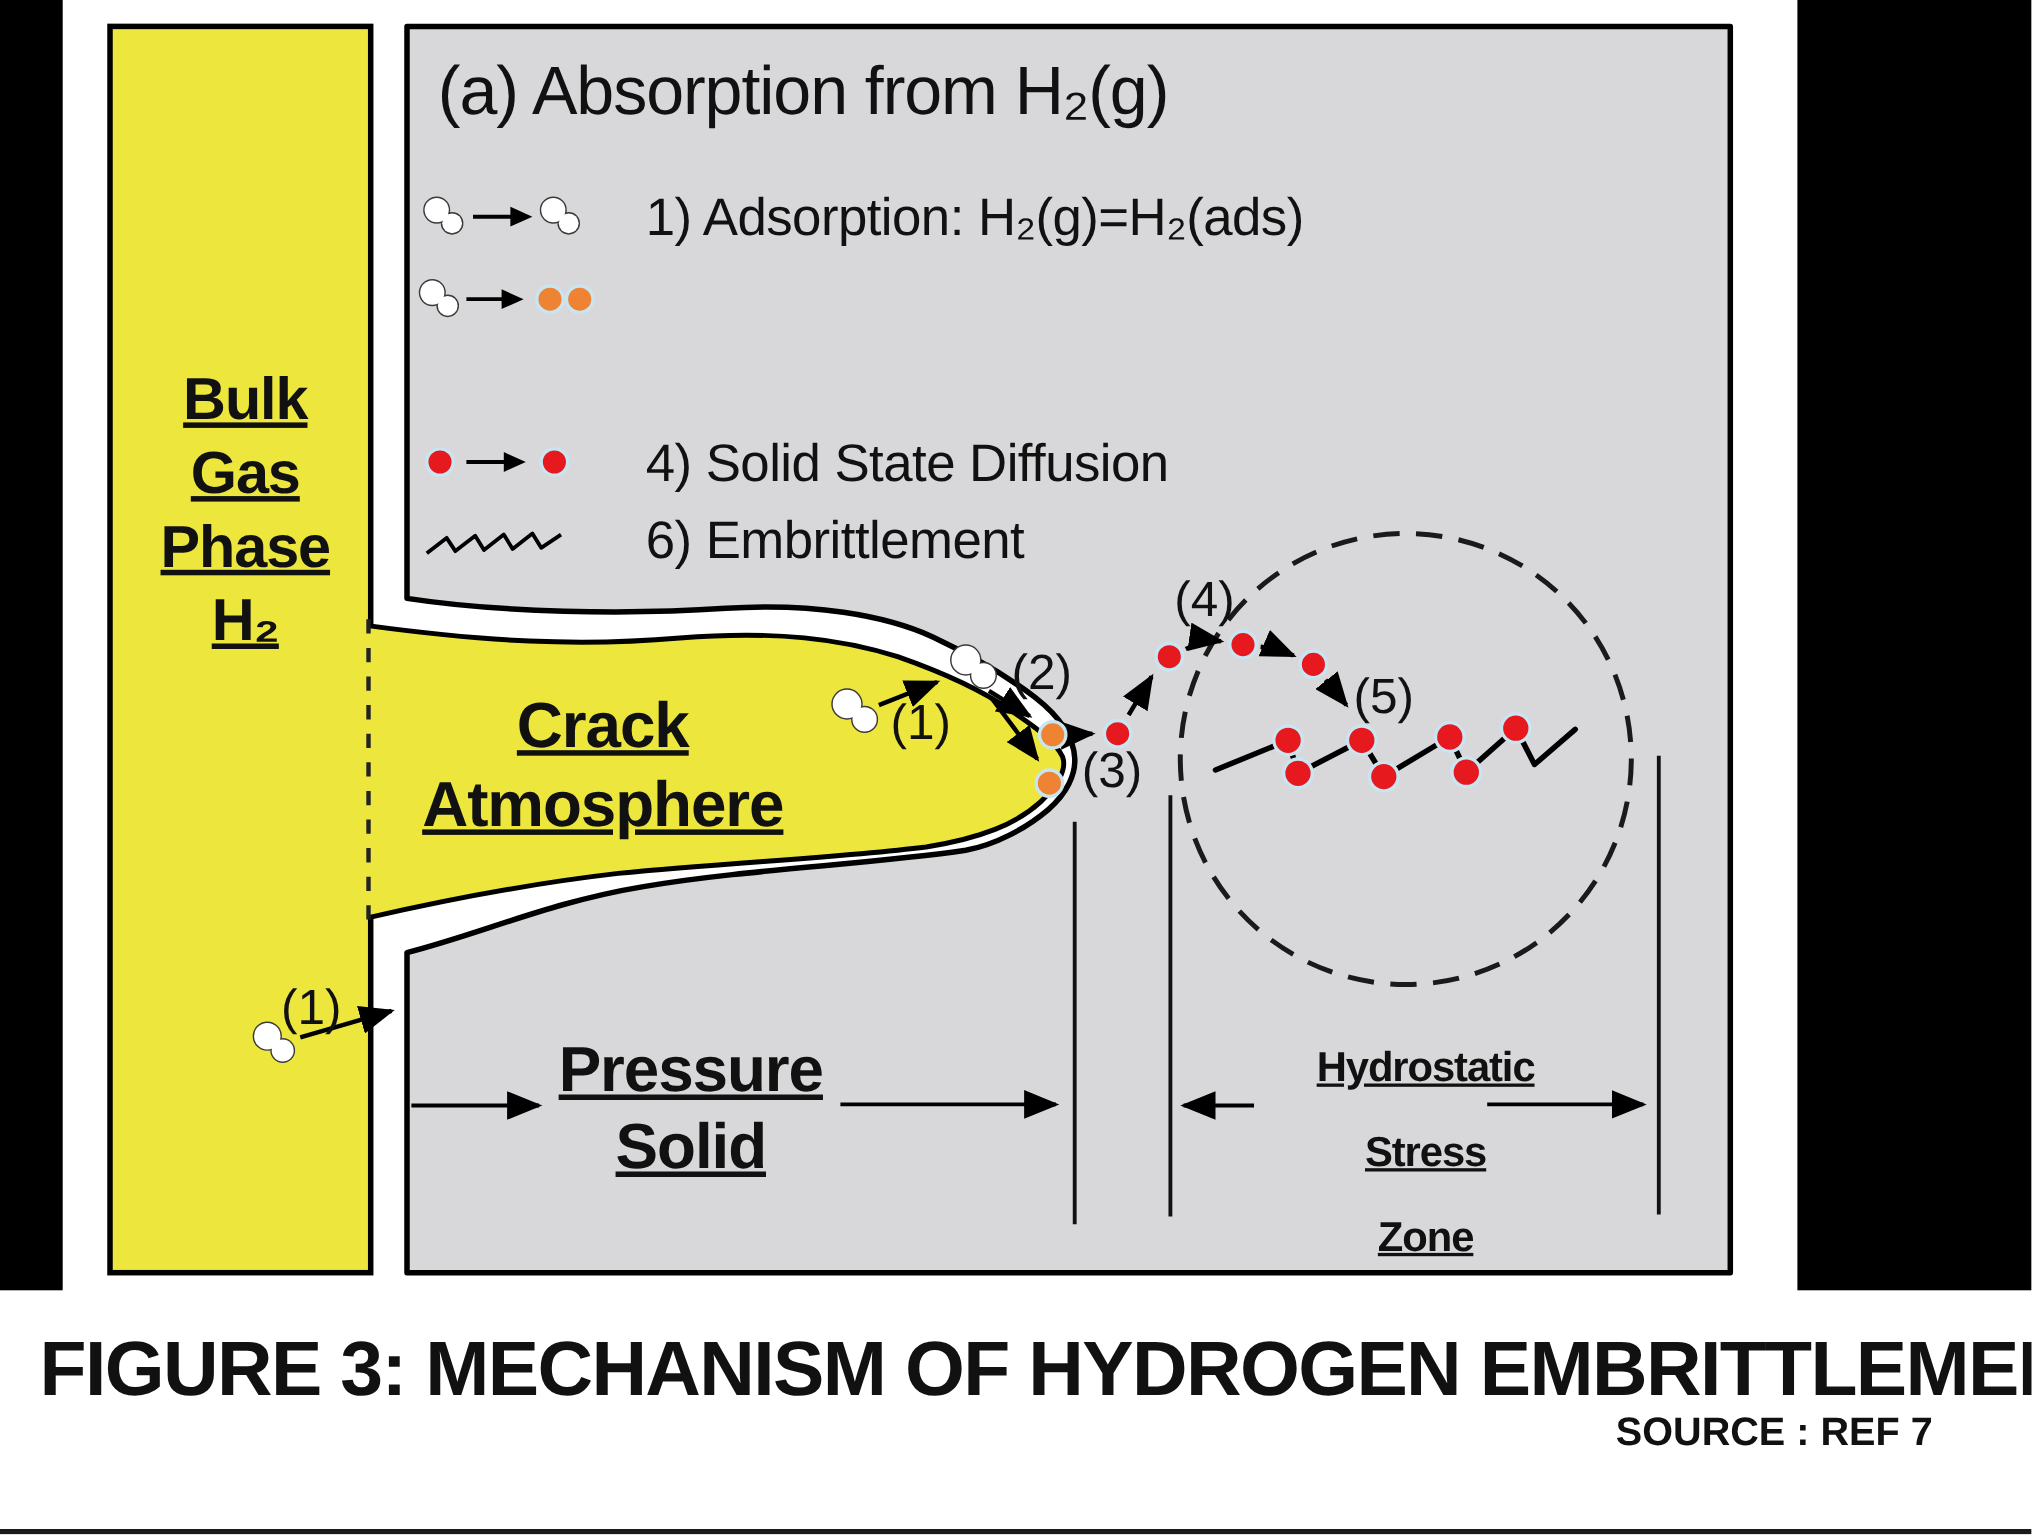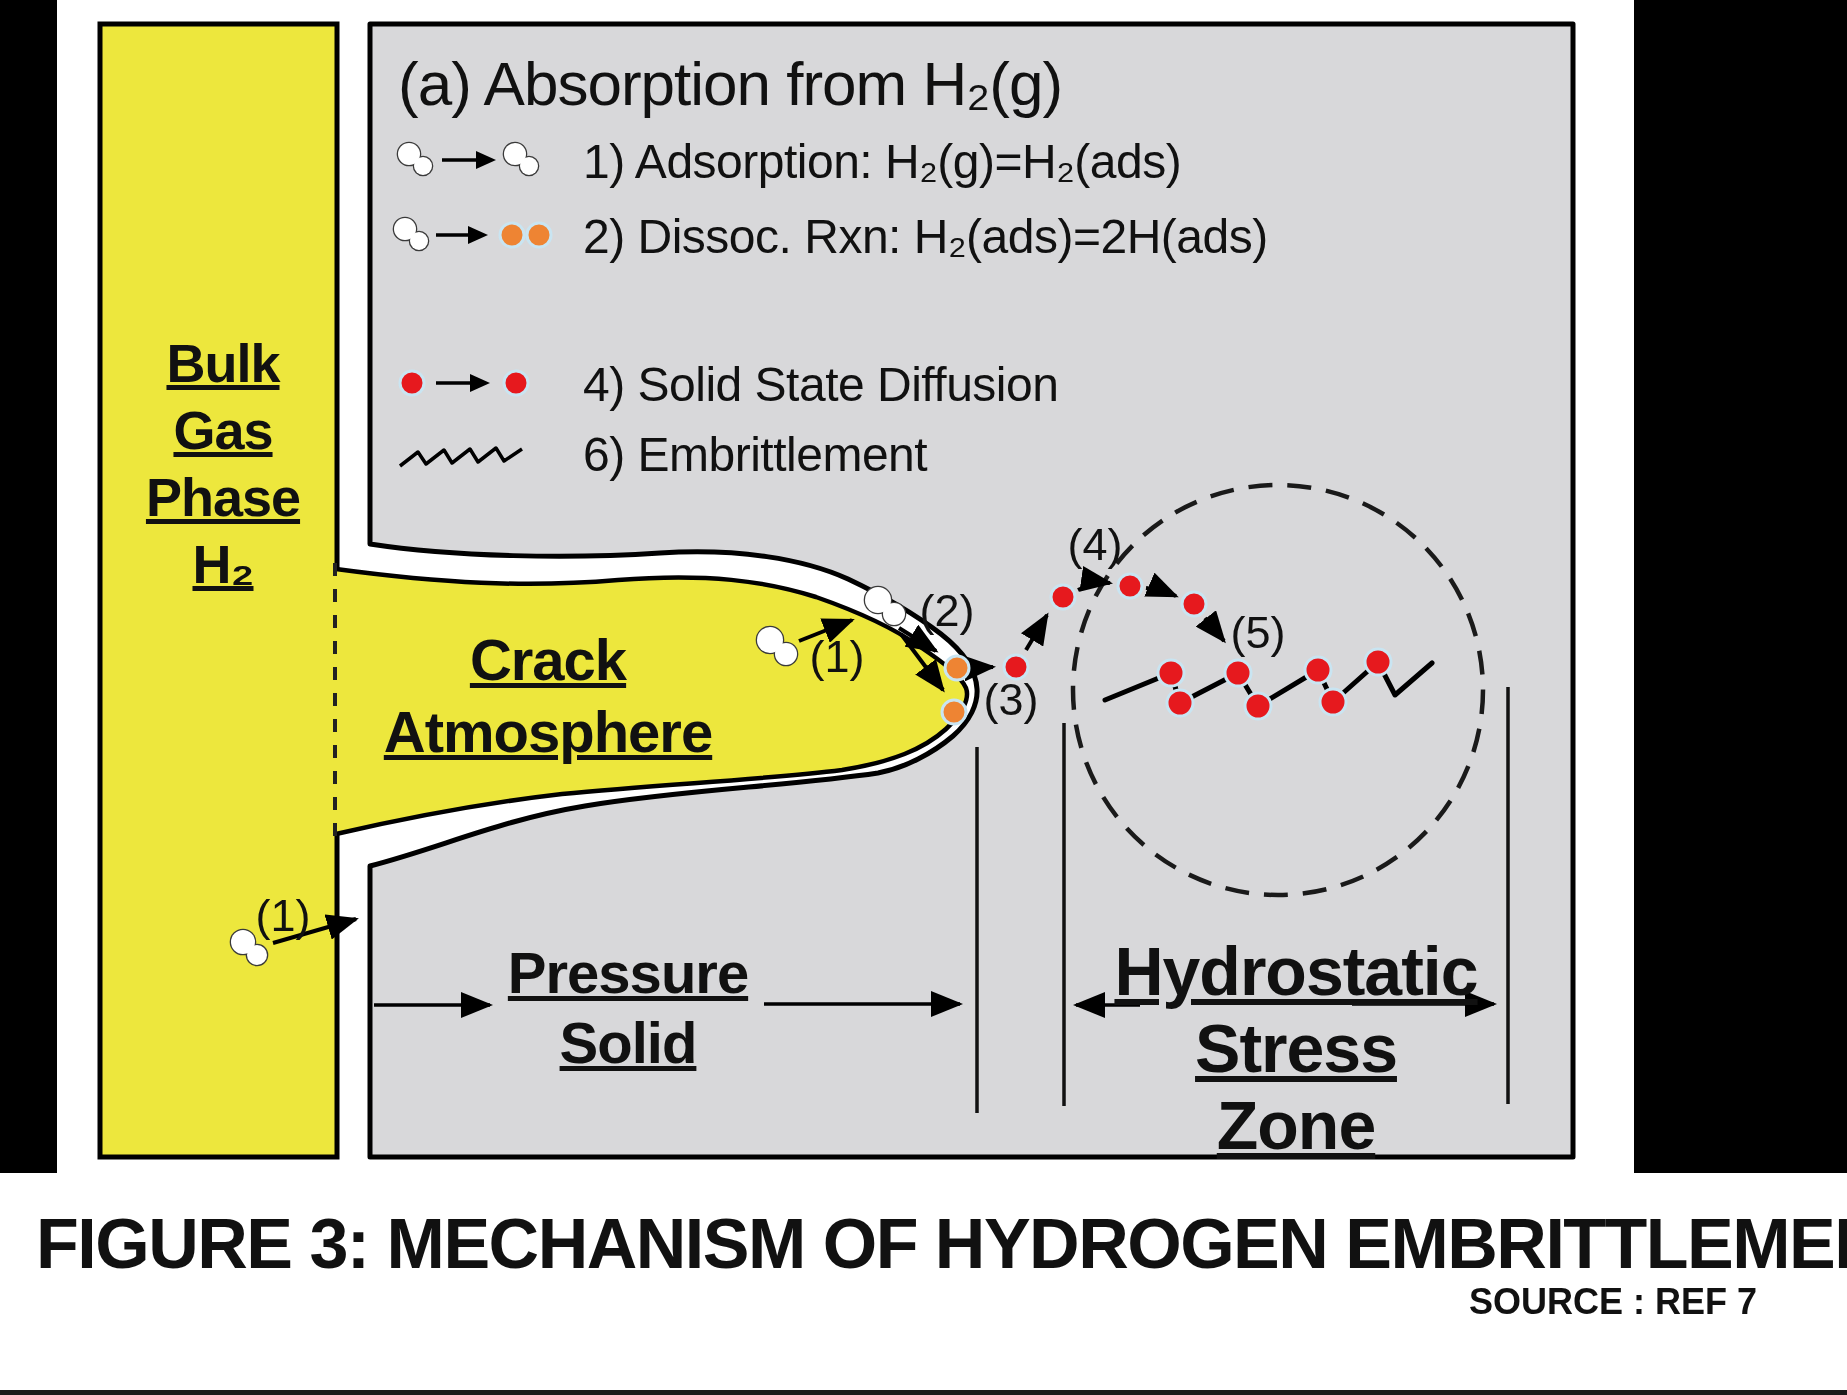--- a/index.html
+++ b/index.html
@@ -19,24 +19,24 @@
   .bar-right{left:1634px;width:213px;}
   svg.diagram{position:absolute;left:0;top:0;}
 
   .lbl{position:absolute;white-space:pre-line;line-height:1.15;}
   .ctr{transform:translateX(-50%);text-align:center;}
   .bold{font-weight:bold;text-decoration:underline;}
 
   .bulk-label{left:223px;top:330px;font-size:54px;line-height:67px;letter-spacing:-1px;}
   .crack-label{left:548px;top:624px;font-size:58px;line-height:72px;letter-spacing:-1px;}
   .pressure-label{left:628px;top:938px;font-size:58px;line-height:70px;letter-spacing:-1px;}
-  .hydro-label{left:1296px;top:933px;font-size:68px;line-height:77px;letter-spacing:-1px;}
+  .hydro-label{left:1296px;top:933px;font-size:38px;line-height:77px;letter-spacing:-1px;}
 
   .legend-title{left:398px;top:48px;font-size:62px;font-weight:normal;letter-spacing:-1px;}
-  .legend-row{position:absolute;left:392px;height:58px;display:flex;align-items:center;gap:16px;}
+  .legend-row{position:absolute;left:380px;height:58px;display:flex;align-items:center;gap:32px;margin-top:37px;}
   .legend-row .ltext{font-size:48px;letter-spacing:-0.5px;white-space:nowrap;}
   .licon{flex:0 0 auto;display:block;}
 
   .step{position:absolute;font-size:45px;transform:translate(-50%,-50%);white-space:nowrap;}
 
   .caption{position:absolute;left:36px;top:1204px;font-size:70px;font-weight:bold;letter-spacing:-1.5px;white-space:nowrap;}
   .source{position:absolute;right:90px;top:1281px;font-size:36px;font-weight:bold;}
   .bottom-rule{position:absolute;left:0;top:1390px;width:1847px;height:5px;background:#1a1a1a;}
 
   
@@ -210,21 +210,20 @@
         <circle class="dimer-s" cx="-7" cy="-6" r="11"></circle>
           <circle class="dimer-s" cx="7" cy="6" r="9"></circle>
         <circle class="dimer-f" cx="-7" cy="-6" r="11"></circle>
           <circle class="dimer-f" cx="7" cy="6" r="9"></circle>
       </g>
       <line class="arrow" x1="44" y1="28" x2="78" y2="28" stroke-width="3.5"></line>
       <polygon points="96,28 76,19 76,37" fill="#000"></polygon>
       <circle class="f-orange" cx="120" cy="28" r="12"></circle>
       <circle class="f-orange" cx="147" cy="28" r="12"></circle>
     </svg>
-    <span class="ltext">2) Dissoc. Rxn: H₂(ads)=2H(ads)</span>
   </div>
 
 
   <div class="legend-row" style="top:355px">
     <svg class="licon" width="175" height="58" viewBox="0 0 175 58">
       <circle class="f-red" cx="20" cy="28" r="12"></circle>
       <line class="arrow" x1="44" y1="28" x2="80" y2="28" stroke-width="3.5"></line>
       <polygon points="98,28 78,19 78,37" fill="#000"></polygon>
       <circle class="f-red" cx="124" cy="28" r="12"></circle>
     </svg>

